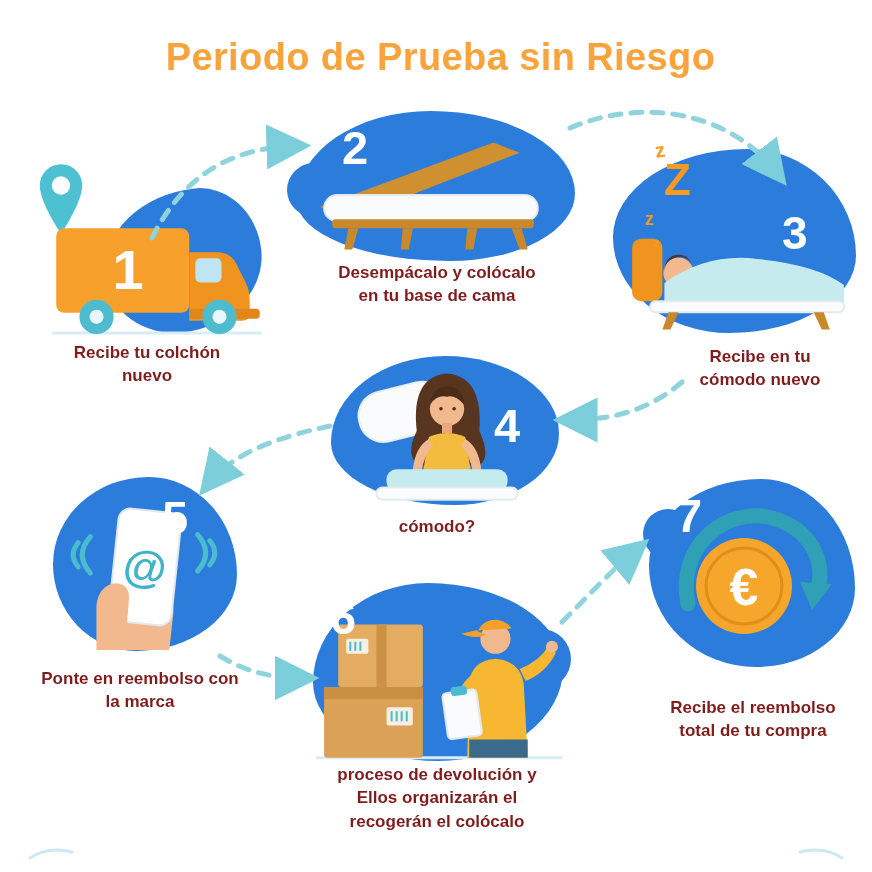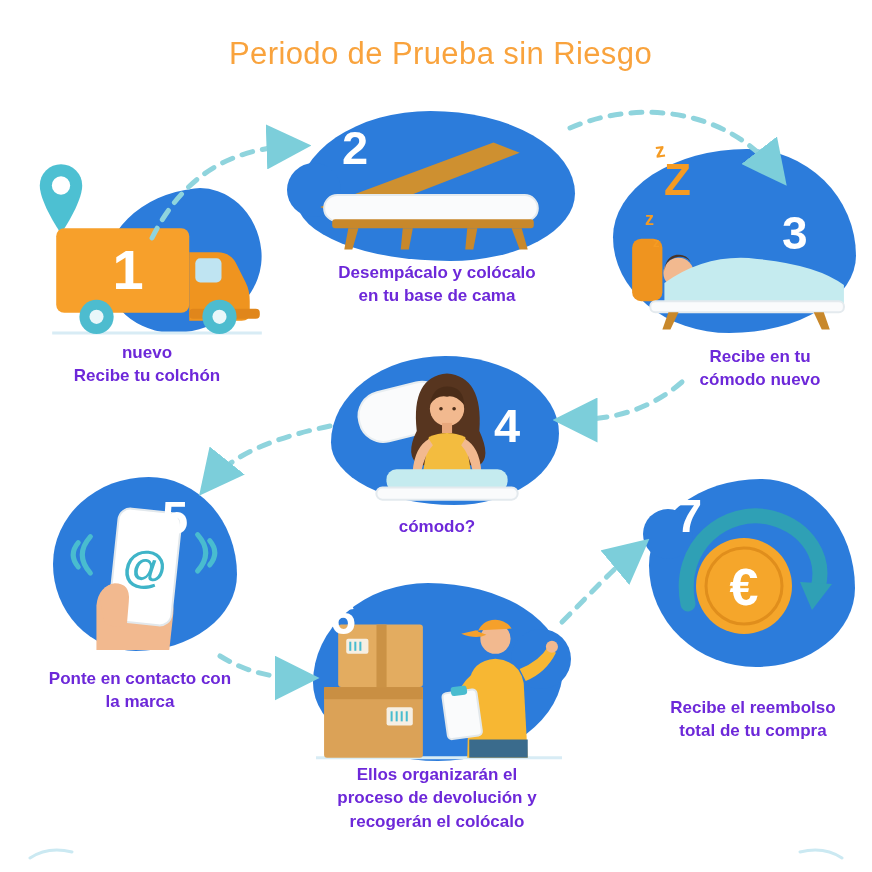--- a/index.html
+++ b/index.html
@@ -4,21 +4,21 @@
 <style>
   * { margin:0; padding:0; box-sizing:border-box; }
   html,body { background:#ffffff; }
   .canvas {
     position:relative; width:872px; height:872px; margin:0 auto;
     background:#ffffff; overflow:hidden;
     font-family:"Liberation Sans", sans-serif;
   }
   .title {
     position:absolute; top:36px; left:0; width:100%;
-    text-align:center; font-size:31px; font-weight:400;
+    text-align:center; font-size:38px; font-weight:700;
     color:#F9A33D; letter-spacing:.4px;padding-left:9px;
   }
   .arrows { position:absolute; left:0; top:0; width:872px; height:872px; pointer-events:none; }
   .blob { position:absolute; background:#2C7CDB; }
   .blob1 { left:104px; top:190px; width:158px; height:142px; border-radius:62% 38% 55% 45% / 55% 48% 52% 45%; transform:rotate(-6deg); }
   .blob2 { left:297px; top:111px; width:278px; height:150px; border-radius:48% 52% 45% 55% / 60% 55% 45% 40%; }
   .blob2::after { content:""; position:absolute; left:-10px; top:52px; width:54px; height:54px; background:inherit; border-radius:50%; }
   .blob3 { left:613px; top:149px; width:243px; height:184px; border-radius:55% 45% 52% 48% / 48% 58% 42% 52%; }
   .blob4 { left:331px; top:356px; width:228px; height:149px; border-radius:50% 50% 46% 54% / 58% 52% 48% 42%; }
   .blob5 { left:53px; top:477px; width:184px; height:174px; border-radius:52% 48% 55% 45% / 50% 56% 44% 50%; }
@@ -30,21 +30,21 @@
   .art svg { display:block; width:100%; height:100%; }
   .num { position:absolute; color:#ffffff; font-weight:800; line-height:1; }
   .num1 { left:96px;  top:242px; width:64px; text-align:center; font-size:56px; }
   .num2 { left:342px; top:124px; font-size:47px; }
   .num3 { left:782px; top:210px; font-size:46px; }
   .num4 { left:494px; top:402px; font-size:47px; }
   .num5 { left:162px; top:494px; font-size:47px; }
   .num6 { left:330px; top:594px; font-size:47px; }
   .num7 { left:676px; top:492px; font-size:47px; }
   .caption {
-    position:absolute; text-align:center; color:#6d28d9;
+    position:absolute; text-align:center; color:#7f1d1d;
     font-weight:700; font-size:17px; line-height:1.38;
   }
   .cap1 { left:25px;  top:341px; width:244px; }
   .cap2 { left:312px; top:261px; width:250px; }
   .cap3 { left:658px; top:345px; width:204px; }
   .cap4 { left:310px; top:515px; width:254px; }
   .cap5 { left:15px;  top:667px; width:250px; }
   .cap6 { left:308px; top:763px; width:258px; }
   .cap7 { left:645px; top:696px; width:216px; }
   .z { position:absolute; color:#F59B23; font-weight:800; line-height:1; }
@@ -86,22 +86,22 @@
       <rect x="144" y="46" width="26" height="24" rx="5" fill="#BFE4F2"></rect>
       <rect x="138" y="96" width="70" height="10" rx="4" fill="#E0861B"></rect>
       <circle cx="46" cy="104" r="17" fill="#4DBCCF"></circle>
         <circle cx="46" cy="104" r="7" fill="#EAF7FA"></circle>
       <circle cx="168" cy="104" r="17" fill="#4DBCCF"></circle>
         <circle cx="168" cy="104" r="7" fill="#EAF7FA"></circle>
     </svg>
   </div>
   <span class="num num1">1</span>
   <div class="caption cap1">
+    <div>Recibe tu colchón</div>
     <div>nuevo</div>
-    <div>Recibe tu colchón</div>
   </div>
 
   <div class="blob blob2"></div>
   <div class="art bed">
     <svg viewBox="0 0 256 118">
       <polygon points="14,74 186,10 212,20 42,86" fill="#CE9030"></polygon>
       <rect x="18" y="62" width="212" height="26" rx="13" fill="#FAFBFC" stroke="#E4EAEE" stroke-width="2"></rect>
       <rect x="26" y="86" width="200" height="9" rx="3" fill="#C8882B"></rect>
       <g fill="#C8882B">
         <polygon points="42,95 52,95 46,116 38,116"></polygon>
@@ -175,21 +175,21 @@
       <path d="M40,164 L40,120 Q42,100 60,98 L98,104 Q118,108 116,128 L112,164 Z" fill="#F2B98F"></path>
       <g transform="rotate(6 88 82)">
         <rect x="57" y="26" width="62" height="112" rx="12" fill="#FFFFFF" stroke="#E2E8EC" stroke-width="2"></rect>
         <text x="88" y="97" font-size="44" font-weight="bold" fill="#3FB4C8" text-anchor="middle">@</text>
       </g>
       <path d="M44,118 Q44,100 58,98 Q74,98 72,116 L70,140 Q56,144 48,136 Z" fill="#F2B98F"></path>
     </svg>
   </div>
   <span class="num num5">5</span>
   <div class="caption cap5">
-    <div>Ponte en contacto con</div>
+    <div>Ponte en reembolso con</div>
     <div>la marca</div>
   </div>
 
   <div class="blob blob6"></div>
   <div class="art courier">
     <svg viewBox="0 0 244 172">
       <line x1="0" y1="166" x2="244" y2="166" stroke="#D8ECF5" stroke-width="3"></line>
       <rect x="8" y="96" width="98" height="70" rx="3" fill="#DBA257"></rect>
       <rect x="8" y="96" width="98" height="12" fill="#C98F43"></rect>
       <rect x="70" y="116" width="26" height="18" rx="2" fill="#F6EFE3"></rect>
@@ -216,22 +216,22 @@
       <circle cx="234" cy="56" r="6" fill="#F2B98F"></circle>
       <path d="M154,84 Q142,94 140,108 L152,112 Q156,98 162,94 Z" fill="#F7B733"></path>
       <g transform="rotate(-8 145 123)">
         <rect x="128" y="100" width="34" height="46" rx="4" fill="#FAFBFC" stroke="#E2E8EC" stroke-width="2"></rect>
         <rect x="137" y="95" width="16" height="9" rx="3" fill="#49BCCF"></rect>
       </g>
     </svg>
   </div>
   <span class="num num6">6</span>
   <div class="caption cap6">
+    <div>proceso de devolución y</div>
     <div>Ellos organizarán el</div>
-    <div>proceso de devolución y</div>
     <div>recogerán el colócalo</div>
   </div>
 
   <div class="blob blob7"></div>
   <div class="art euro">
     <svg viewBox="0 0 192 172">
       <path d="M32,116 C20,58 70,18 116,30 C152,40 170,70 162,100" fill="none" stroke="#2FA0B5" stroke-width="15" stroke-linecap="round"></path>
       <polygon points="144,94 176,96 156,122" fill="#2FA0B5"></polygon>
       <circle cx="88" cy="98" r="48" fill="#F5A62B"></circle>
       <circle cx="88" cy="98" r="38" fill="none" stroke="#E08E1C" stroke-width="3"></circle>

